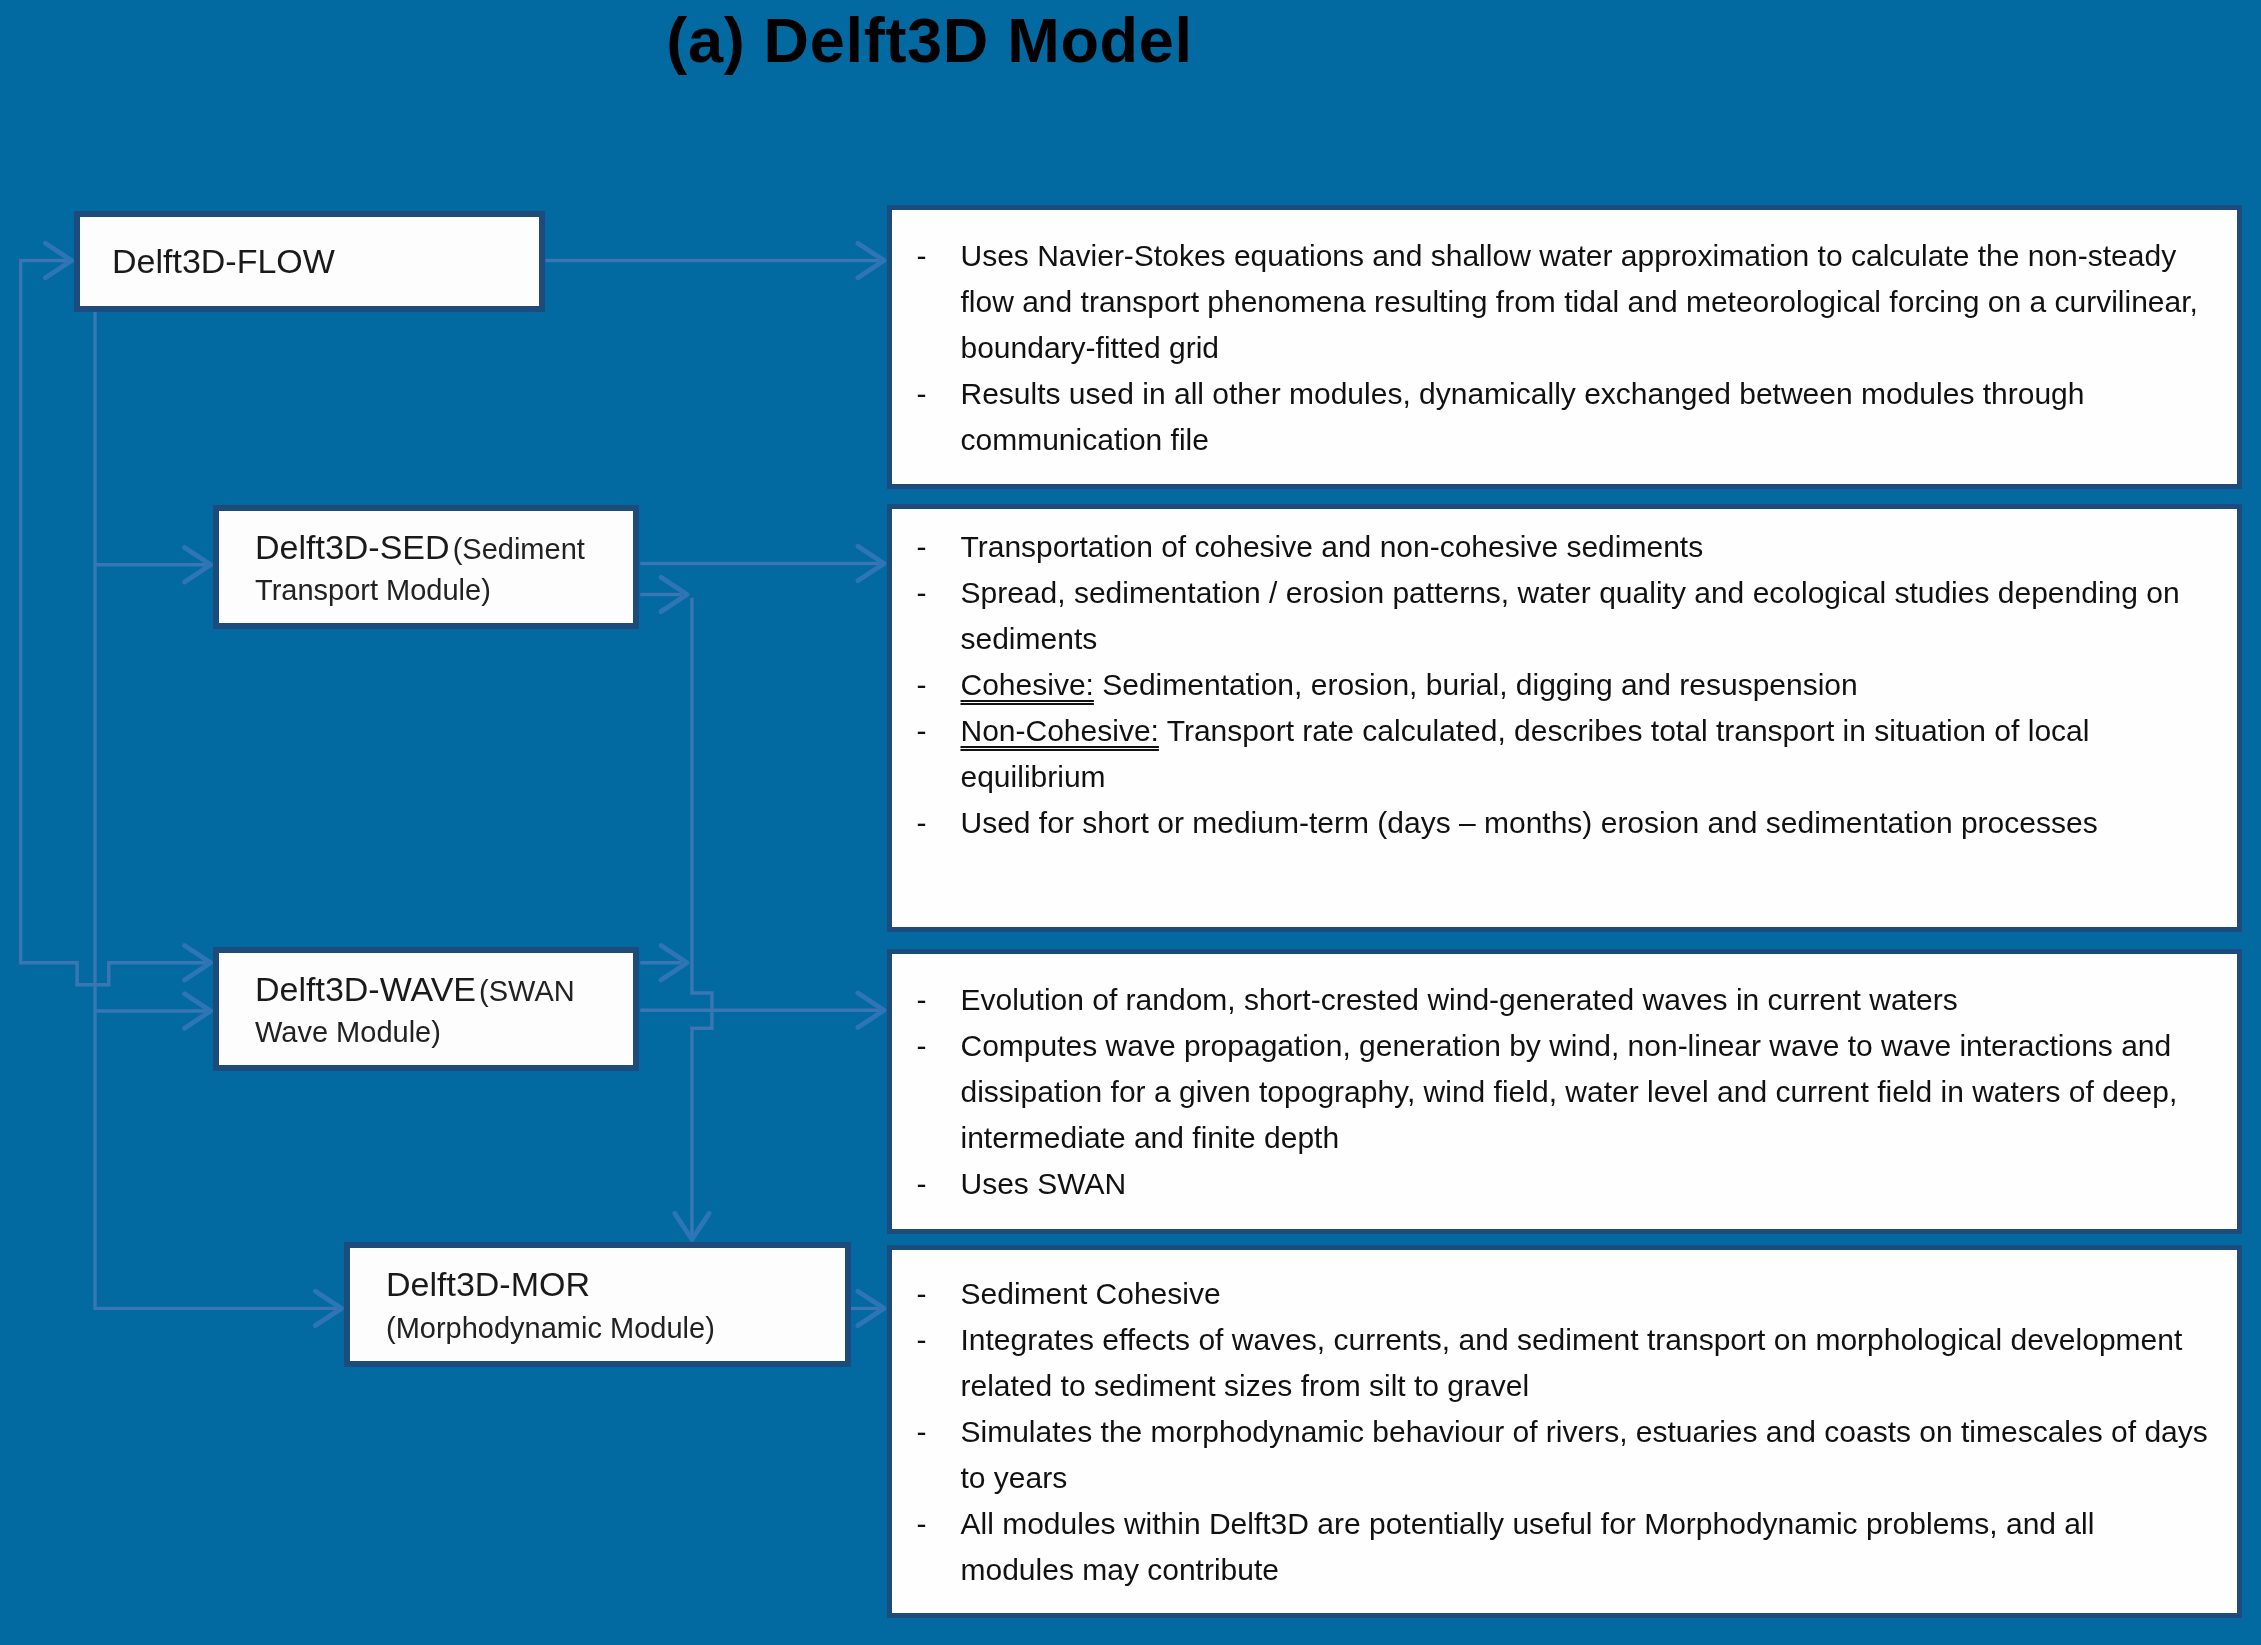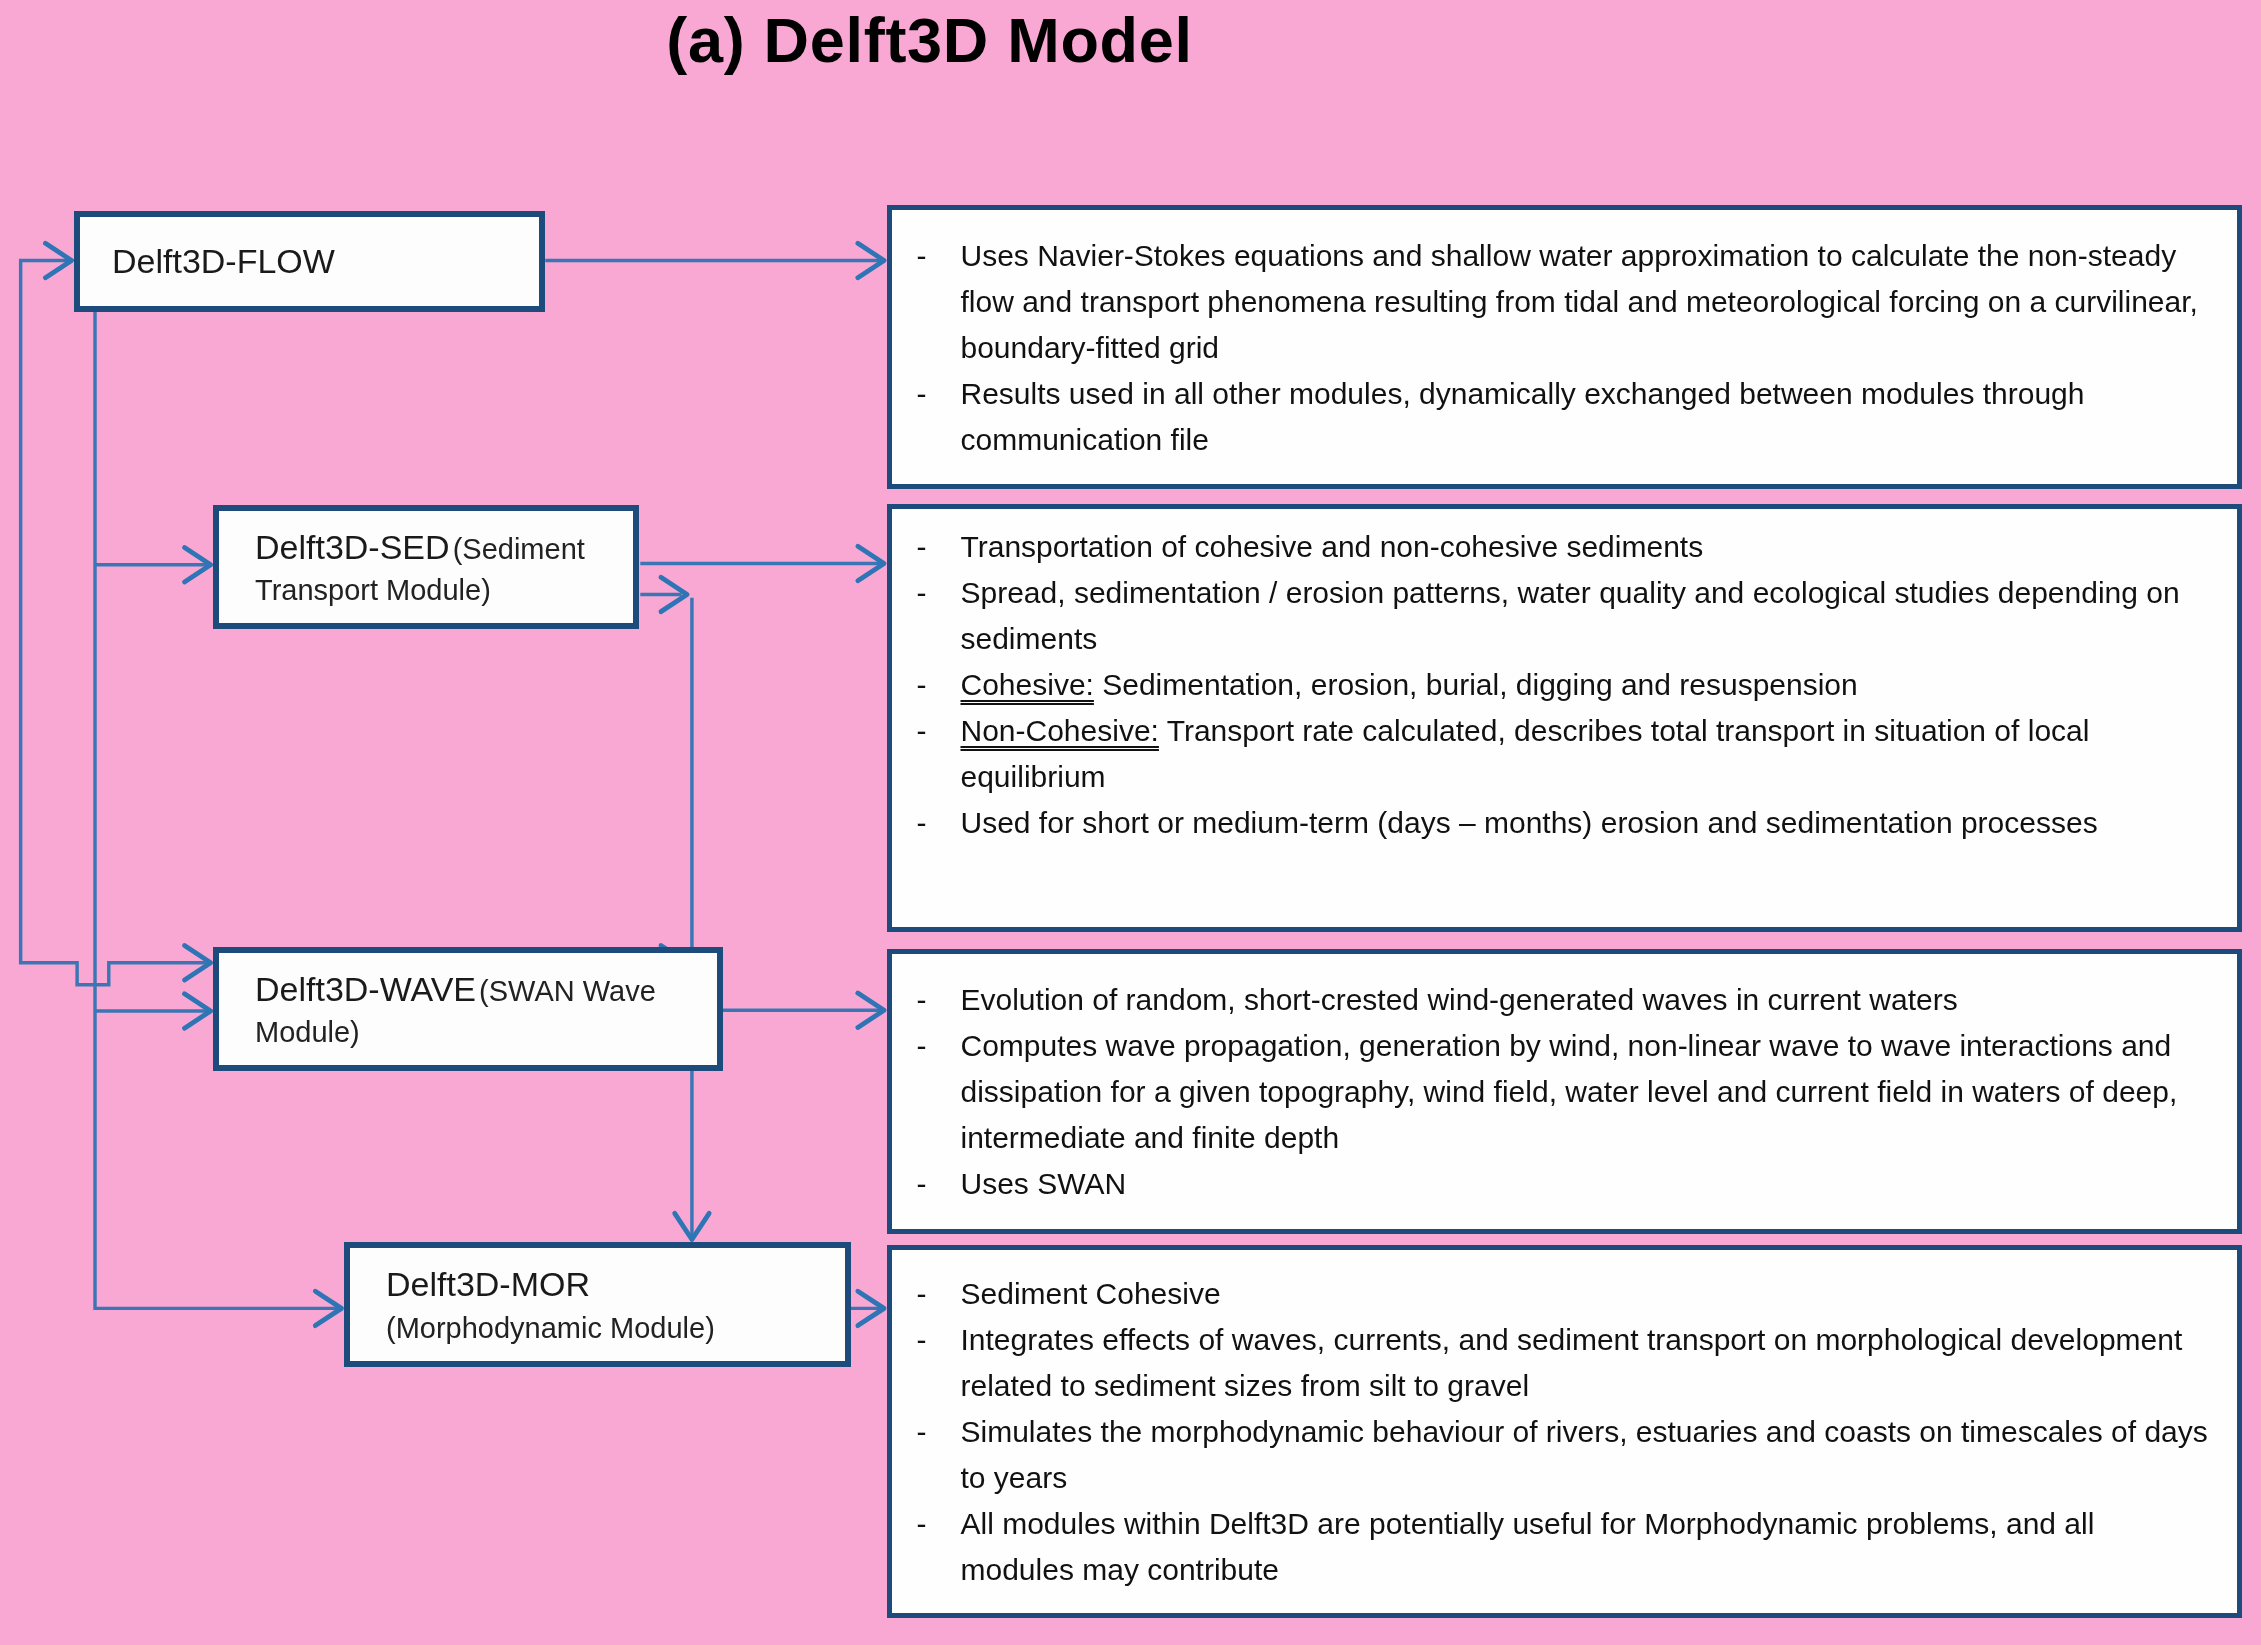--- a/index.html
+++ b/index.html
@@ -1,19 +1,19 @@
 <!DOCTYPE html>
 <html style="font-size:11px"><head>
 <meta charset="utf-8">
 <style>
   html,body{margin:0;padding:0;background:#ffffff;}
   .canvas{
     position:relative;
     width:2261px;height:1646px;
-    background:#f9a8d4;
+    background:#0369a1;
     font-family:"Liberation Sans","DejaVu Sans",sans-serif;
     color:#111;
     overflow:hidden;
   }
   .fig-title{
     position:absolute;left:0;top:4.1px;width:1859px;
     text-align:center;
     font-size:63px;font-weight:bold;color:#000;
     letter-spacing:0.7px;
   }
@@ -26,21 +26,21 @@
     display:flex;flex-direction:column;justify-content:center;
     padding:6.9px 16.5px 6.9px 36px;
     line-height:1.38;
   }
   .mod-name{font-size:34px;color:#1a1a1a;}
   .mod-sub{font-size:29px;color:#222;}
   .mod.stacked .mod-sub{display:block;}
   .mod.inline .mod-sub{display:inline;}
   .mod-flow{left:74px;top:211px;width:471px;height:101px;padding-left:32px;}
   .mod-sed {left:213px;top:505px;width:426px;height:124px;}
-  .mod-wave{left:213px;top:947px;width:510px;height:124px;}
+  .mod-wave{left:213px;top:947px;width:426px;height:124px;}
   .mod-mor {left:344px;top:1242px;width:507px;height:125px;}
   .desc{
     position:absolute;z-index:1;left:887px;width:1355px;
     border:5.5px solid #1c4b7c;
     background:#fefefe;
     box-sizing:border-box;
     padding:20.7px 27.5px 6.9px 19px;
   }
   .desc-1{top:205px;height:284px;padding-top:23.4px;}
   .desc-2{top:504px;height:428px;padding-top:15px;}

